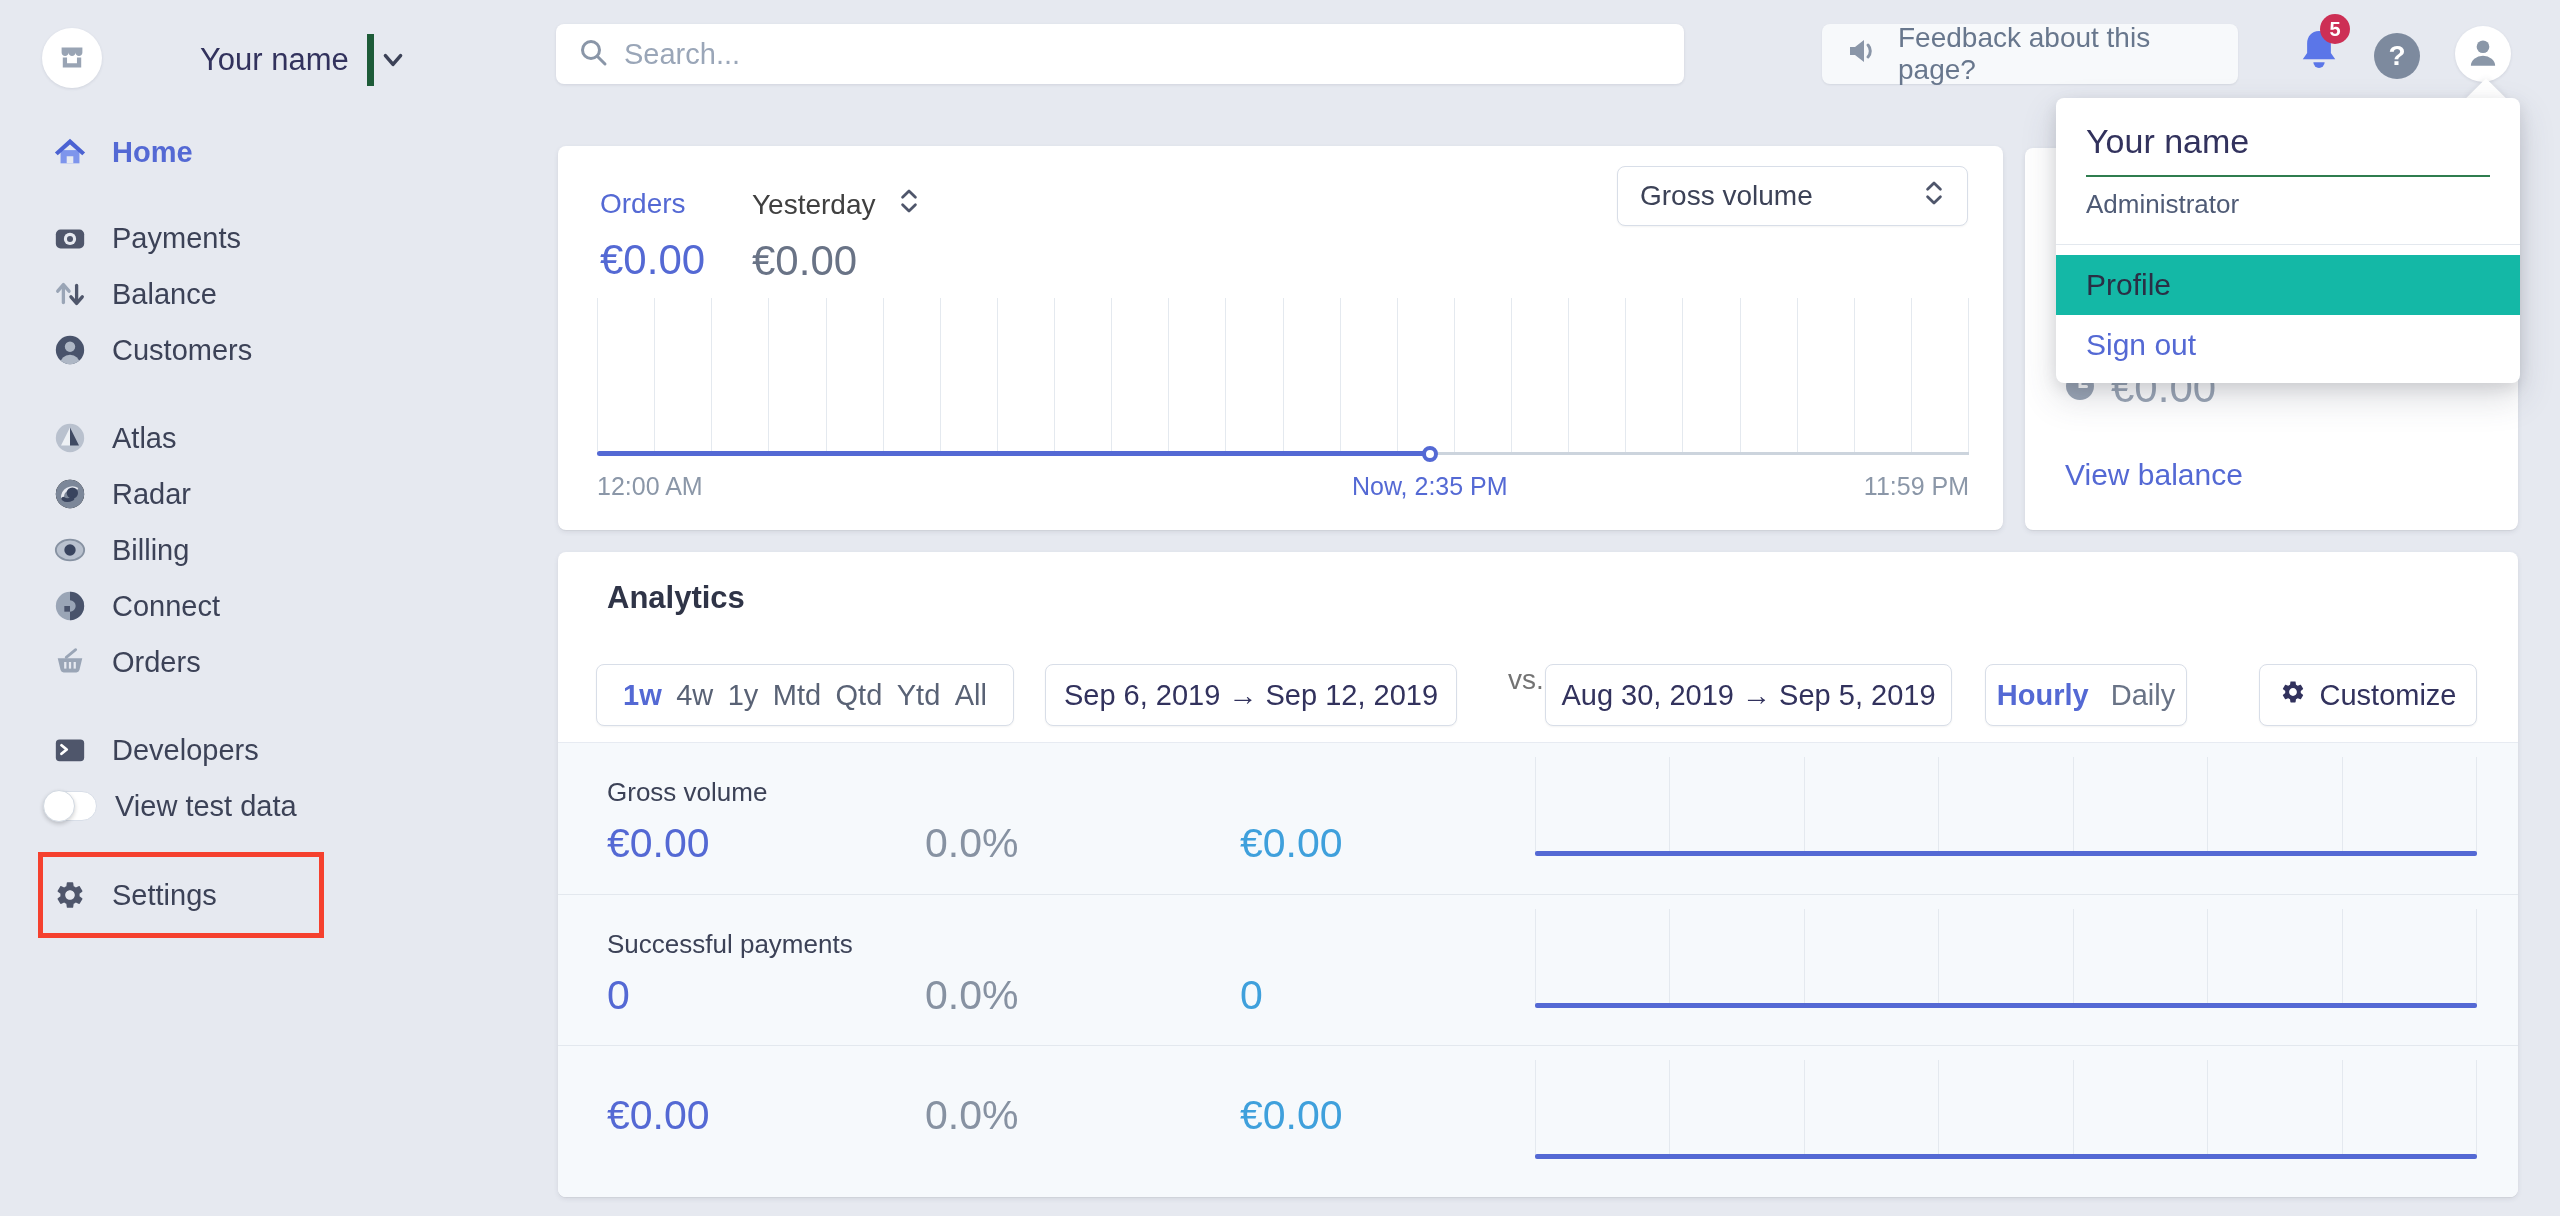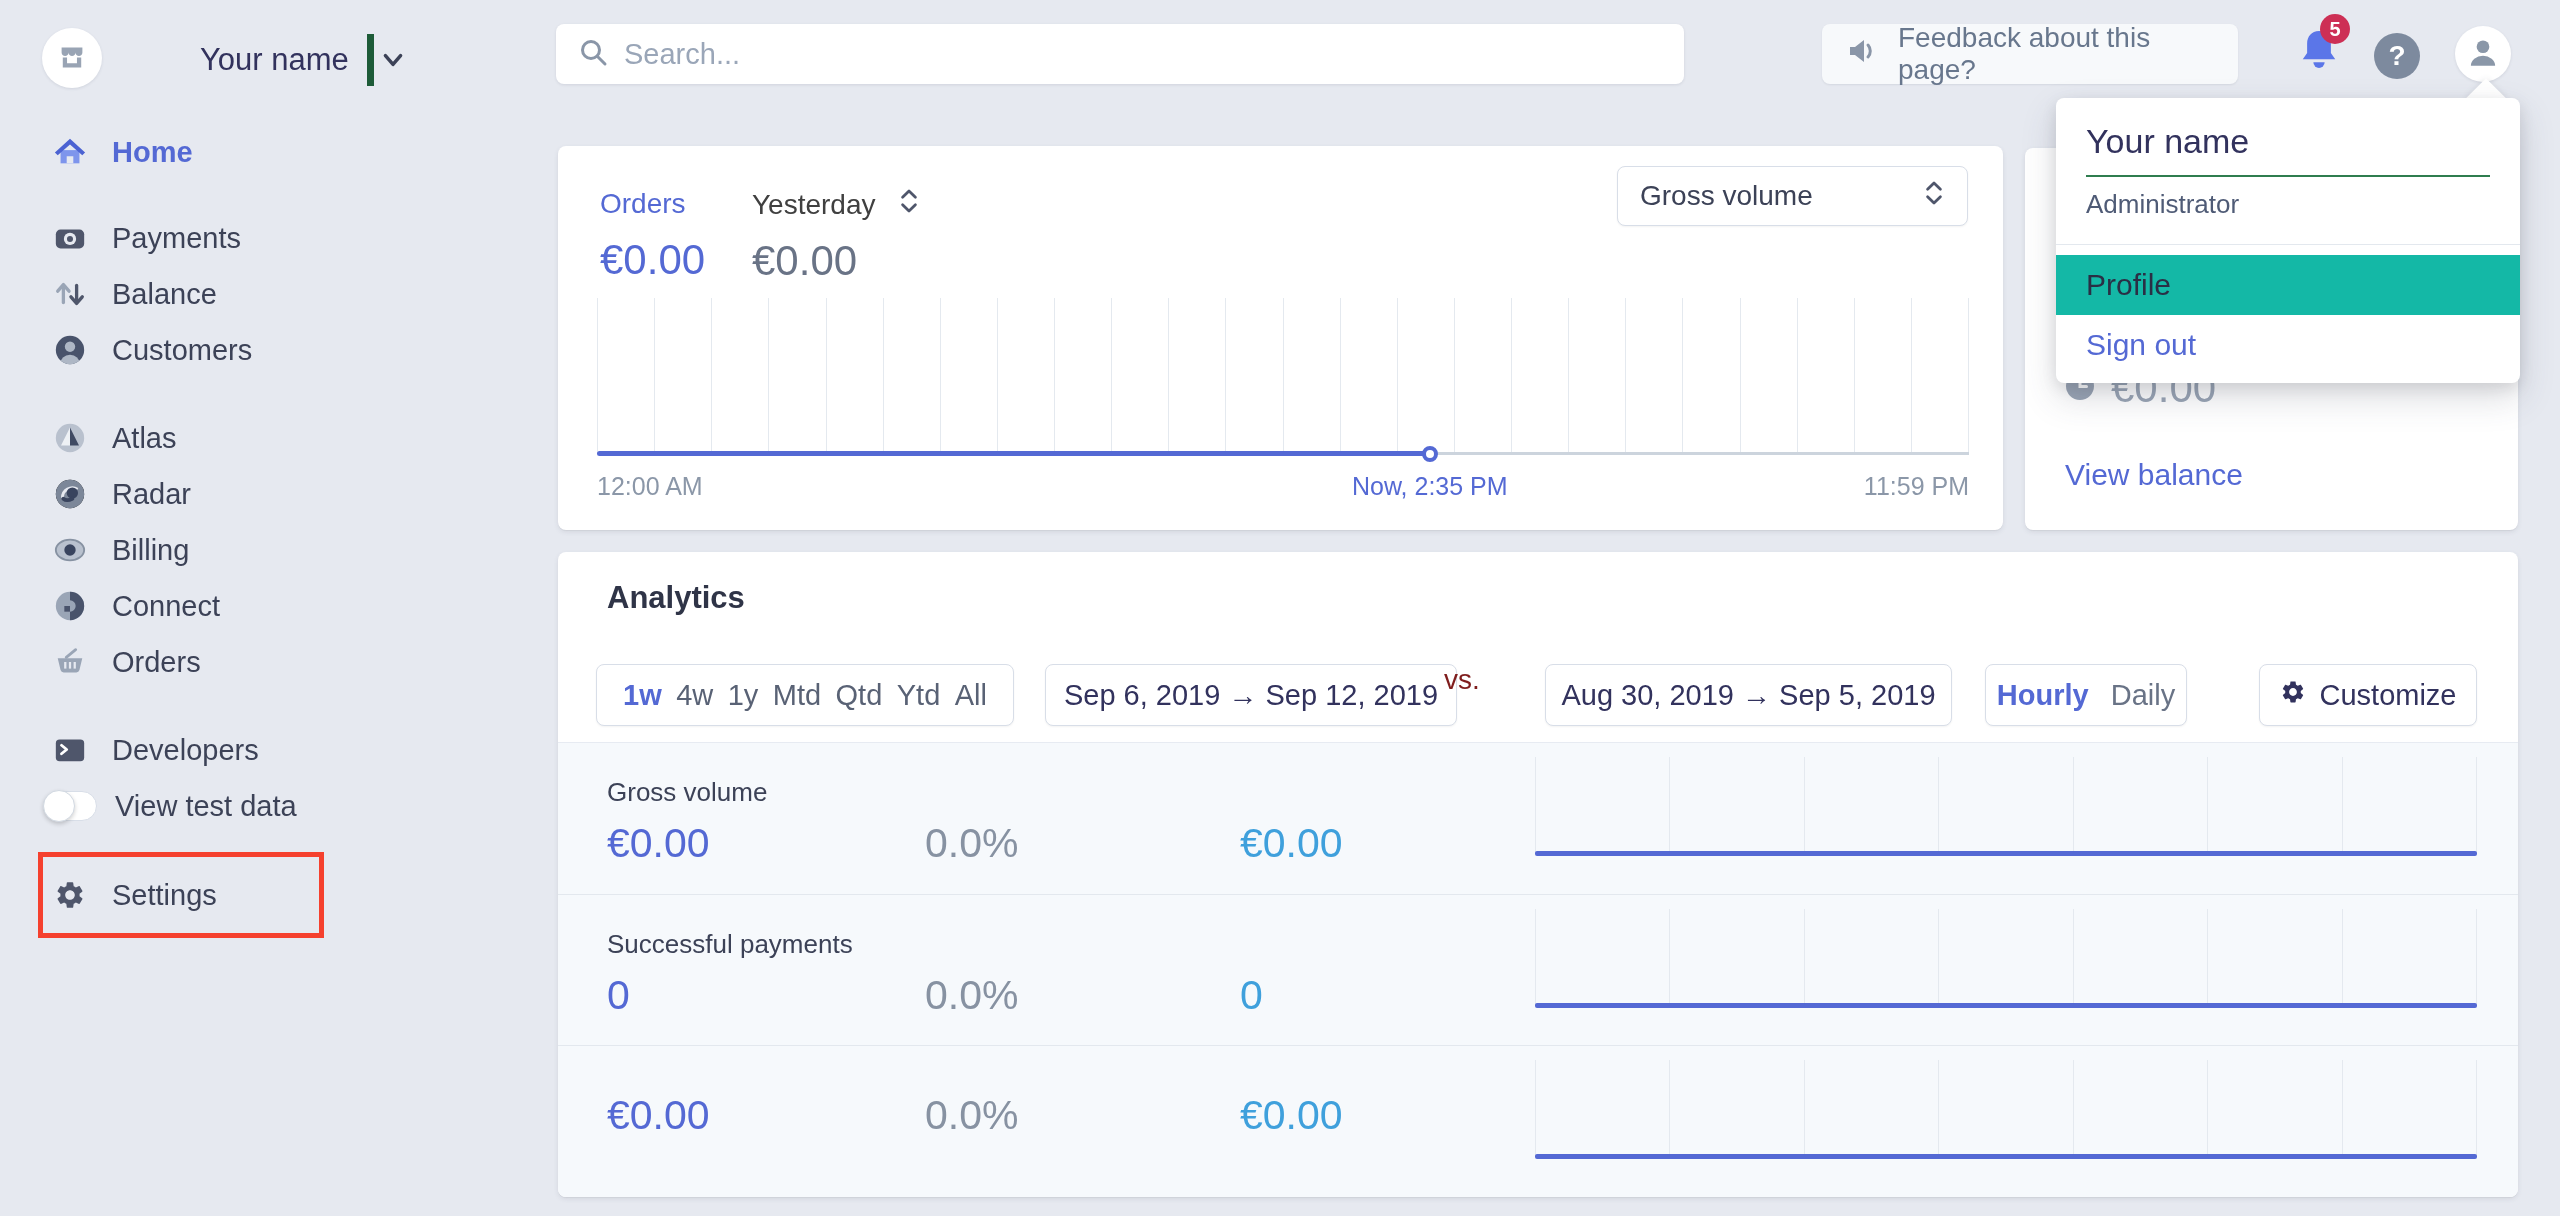--- a/index.html
+++ b/index.html
@@ -84,21 +84,21 @@
   .bal-link { position:absolute; left:40px; top:310px; font-size:30px; color:#5469d4; cursor:pointer; }
 
   
   .an-title { position:absolute; left:49px; top:28px; font-size:31px; font-weight:bold; color:#2f3447; }
   .filter-row { position:absolute; left:0; top:96px; width:100%; height:62px; }
   .fbox { position:absolute; height:62px; background:#fff; border:1px solid #d8dee8; border-radius:8px;
     box-shadow:0 1px 2px rgba(0,0,0,.05); display:flex; align-items:center; font-size:29px; color:#596275; cursor:pointer;margin-top:16px; }
   .fbox.periods { left:38px; width:418px; justify-content:space-between; padding:0 26px; }
   .fbox.periods span { color:#596275; } .fbox.periods span.active { color:#5469d4; font-weight:bold; }
   .fbox.range1 { left:487px; width:412px; justify-content:center; color:#32325d; }
-  .vs-label { position:absolute; left:886px; top:16px; font-size:28px; color:#7f1d1d; }
+  .vs-label { position:absolute; left:950px; top:16px; font-size:28px; color:#737373; }
   .fbox.range2 { left:987px; width:407px; justify-content:center; color:#32325d; }
   .fbox.granularity { left:1427px; width:202px; justify-content:center; gap:22px; }
   .fbox.granularity .hourly { color:#5469d4; font-weight:bold; } .fbox.granularity .daily { color:#697386; }
   .fbox.customize { left:1701px; width:218px; justify-content:center; gap:14px; color:#32325d; }
 
   .metrics { position:absolute; left:0; right:0; top:190px; bottom:0; background:#f6f9fc;
     border-top:1px solid #e7ebf2; border-radius:0 0 8px 8px; display:flex; flex-direction:column; overflow:hidden; }
   .metric-row { flex:1; display:flex; padding-left:49px; border-top:1px solid #e3e8ee; }
   .metric-row:first-child { border-top:none; }
   .metric-left { width:928px; padding-top:34px; flex:none; }

